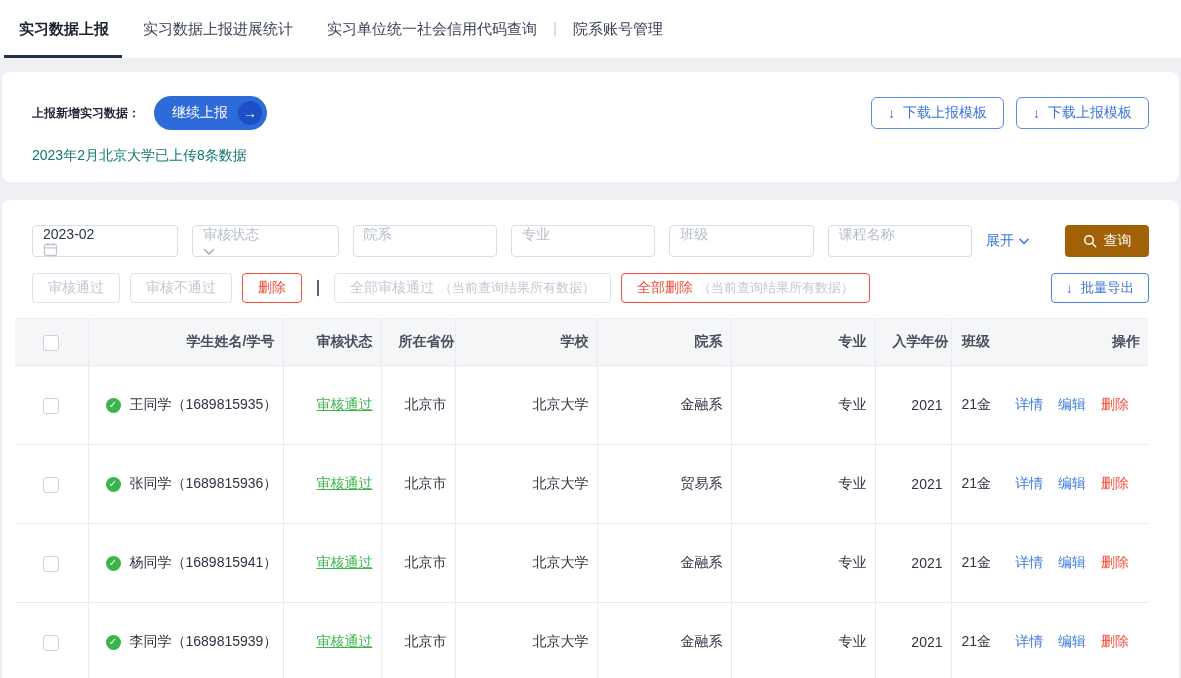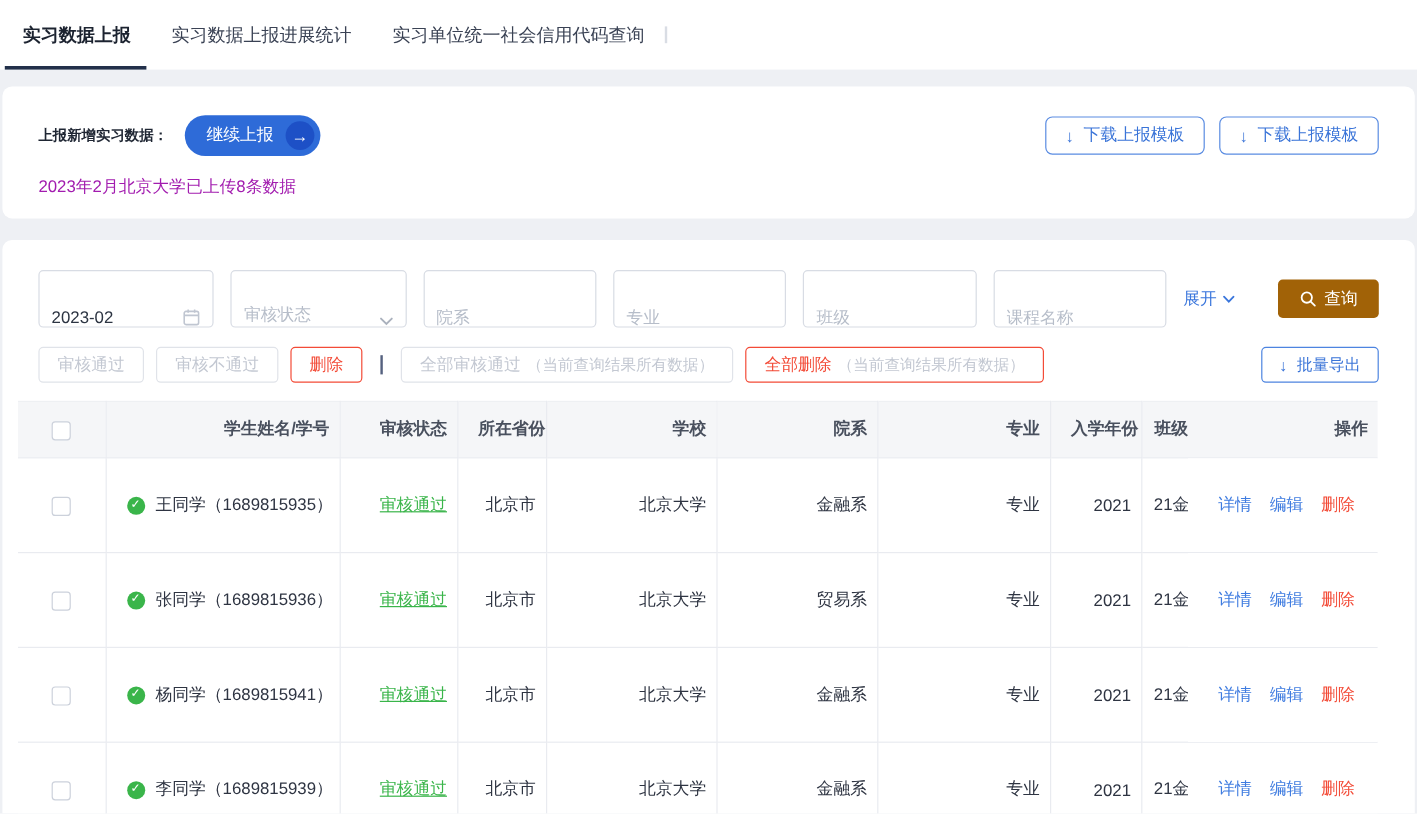--- a/index.html
+++ b/index.html
@@ -19,27 +19,27 @@
   .tab-divider { width:1px; height:14px; background:#d9dde4; align-self:center; }
 
   
   .panel1 { background:#fff; margin:14px 2px 0; border-radius:8px; height:110px; padding:24px 30px 0; }
   .p1-row { display:flex; align-items:center; }
   .p1-label { font-weight:bold; color:#1f2633; font-size:12px; }
   .btn-continue { margin-left:14px; display:flex; align-items:center; background:#2e6bd8; color:#fff; border:none; border-radius:17px; height:34px; padding:0 5px 0 18px; font-size:14px; cursor:pointer; }
   .btn-continue .circle { width:24px; height:24px; border-radius:50%; background:#1d50c6; margin-left:10px; display:flex; align-items:center; justify-content:center; font-size:14px; line-height:1; }
   .p1-right { margin-left:auto; display:flex; gap:12px; }
   .btn-outline-blue { height:32px; border:1px solid #5a8ce2; color:#3a74d8; background:#fff; border-radius:6px; padding:0 16px; font-size:14px; display:flex; align-items:center; gap:8px; cursor:pointer; }
-  .p1-summary { margin-top:17px; color:#a21caf; }
+  .p1-summary { margin-top:17px; color:#0f766e; }
 
   
   .panel2 { background:#fff; margin:18px 2px 0; border-radius:8px 8px 0 0; height:478px; overflow:hidden; }
 
   .filters { display:flex; align-items:center; padding:25px 30px 0; gap:14px; }
-  .field { height:48px; border:1px solid #d8dce4; border-radius:4px; background:#fff; display:flex; align-items:flex-end; padding:0 10px; }
+  .field { height:32px; border:1px solid #d8dce4; border-radius:4px; background:#fff; display:flex; align-items:flex-start; padding:0 10px;flex-direction:column; }
   .field input { width:100%; border:none; outline:none; font:inherit; color:#2c3442; background:transparent; padding:0; }
   .field input::placeholder { color:#b6bdc9; }
   .w150 { width:150px; } .w148 { width:148px; }
   .ph { color:#b6bdc9; flex:1; white-space:nowrap; overflow:hidden; }
   .expand { margin-left:auto; color:#3a76dc; display:flex; align-items:center; gap:5px; cursor:pointer; white-space:nowrap; }
   .btn-search { margin-left:22px; width:84px; height:32px; background:#a16207; border:none; border-radius:4px; color:#fff; font-size:14px; display:flex; align-items:center; justify-content:center; gap:7px; cursor:pointer; flex:0 0 84px; }
 
   .actions { display:flex; align-items:center; padding:16px 30px 0; gap:10px; }
   .btn { height:30px; background:#fff; border-radius:4px; padding:0 15px; font-size:14px; display:flex; align-items:center; white-space:nowrap; }
   .btn.disabled { border:1px solid #e0e3e9; color:#c3c8d2; cursor:not-allowed; }
@@ -75,20 +75,23 @@
       <span>实习数据上报</span>
     </div>
   <div class="tab">
       <span>实习数据上报进展统计</span>
     </div>
   <div class="tab">
       <span>实习单位统一社会信用代码查询</span>
     </div>
   <div class="tab-divider"></div>
   <div class="tab-divider"></div>
+  <div class="tab">
+      <span>院系账号管理</span>
+    </div>
 </div>
 
 <div class="panel1">
   <div class="p1-row">
     <span class="p1-label">上报新增实习数据：</span>
     <button class="btn-continue">
       <span>继续上报</span>
       <span class="circle">
           <span>→</span>
         </span>

